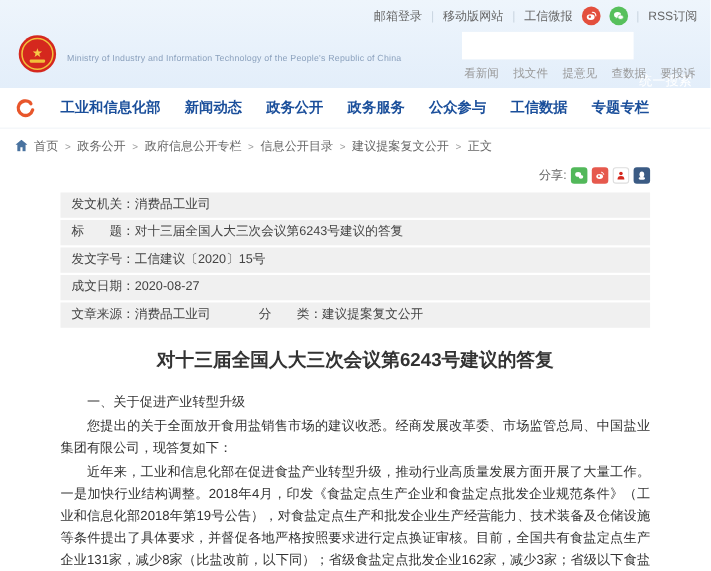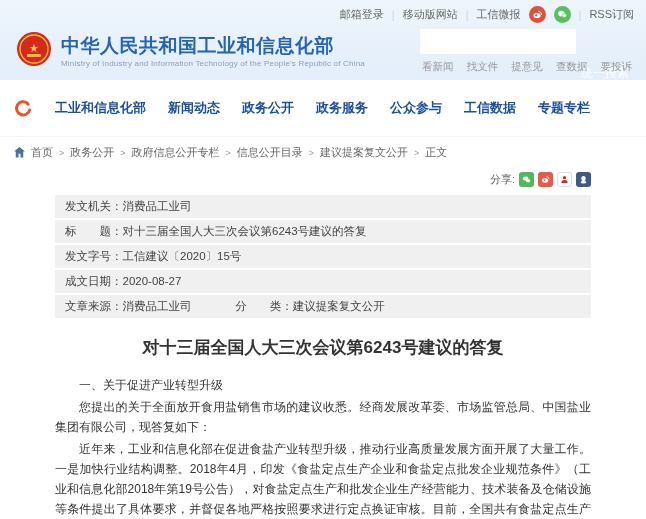--- a/index.html
+++ b/index.html
@@ -28,21 +28,21 @@
 
   .header-right{width:214px;display:flex;flex-direction:column;}
   .search-row{display:flex;height:25px;}
   .search-input{flex:1;border:none;background:#fff;outline:none;padding:0 6px;font-size:12px;min-width:0;}
   .search-button{width:58px;background:#4899dd;color:#fff;border:none;font-size:12px;cursor:pointer;padding:0;margin-top:36px;}
   .quick-links{display:flex;justify-content:space-between;font-size:10.5px;color:#999;margin-top:6px;padding:0 2px;}
   .quick-links a{color:#999;text-decoration:none;cursor:pointer;text-align:right;}
 
   
   .nav{display:flex;align-items:center;gap:22px;height:36px;background:#fff;
-    padding:10px 14px;border-bottom:1px solid #f1f4f8;}
+    padding:0 14px;border-bottom:1px solid #f1f4f8;}
   .swirl{width:19px;height:19px;flex:0 0 auto;}
   .nav-item{font-size:13px;font-weight:bold;color:#1b4f9b;text-decoration:none;cursor:pointer;white-space:nowrap;}
 
   
   .breadcrumb{display:flex;align-items:center;gap:6px;padding:8px 14px 4px;font-size:11px;color:#666;}
   .crumb{color:#666;text-decoration:none;cursor:pointer;white-space:nowrap;}
   .crumb-sep{color:#999;font-size:9px;}
   .home-icon{display:inline-flex;}
 
   
@@ -105,21 +105,20 @@
       <div class="brand">
         <span>
           <svg width="36" height="36" viewBox="0 0 36 36">
             <circle cx="18" cy="18" r="17" fill="#d5281e"></circle>
             <circle cx="18" cy="18" r="14" fill="none" stroke="#f2bf3a" stroke-width="1.4"></circle>
             <text x="18" y="21" text-anchor="middle" font-size="11" fill="#f7c948">★</text>
             <rect x="11" y="23" width="14" height="3" rx="1" fill="#f2bf3a"></rect>
           </svg>
         </span>
         <span class="brand-text">
-          <span class="brand-title">中华人民共和国工业和信息化部</span>
           <span class="brand-sub">Ministry of Industry and Information Technology of the People's Republic of China</span>
         </span>
       </div>
 
       <div class="header-right">
         <div class="search-row">
           <input class="search-input" type="text" value="" style="">
           <button class="search-button">统一搜索</button>
         </div>
         <div class="quick-links">

